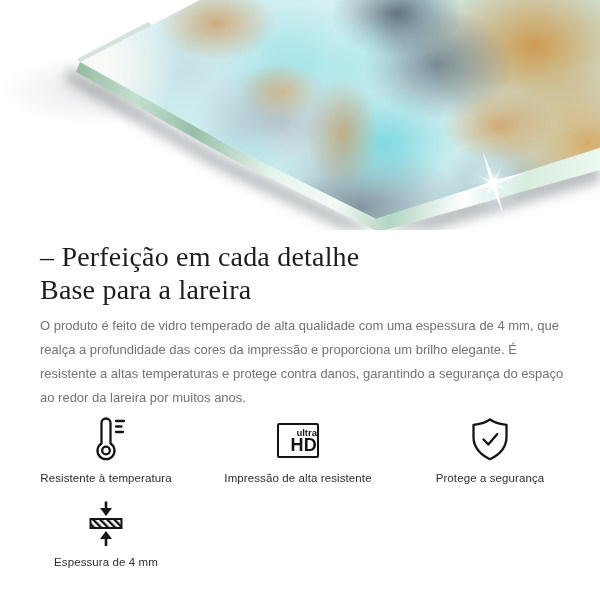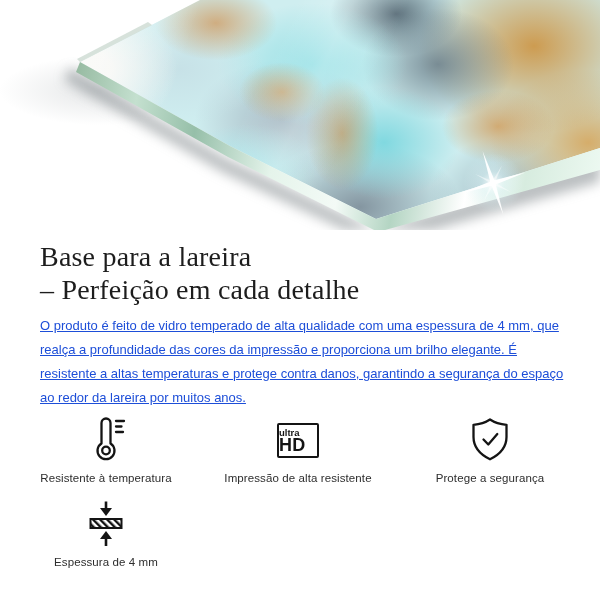--- a/index.html
+++ b/index.html
@@ -48,31 +48,31 @@
 
   .glass-edge { position:absolute; inset:0;
     clip-path:polygon(80px 62px,230px 146px,376px 219px,600px 148px,600px 170px,378px 232px,228px 157px,76px 72px);
     background:linear-gradient(100deg, #5f8a6f 0%, #8fb49a 12%, #c4e0cf 24%, #96bfa9 34%, #e5f4eb 47%, #f3faf6 58%, #b4d5c3 67%, #ffffff 78%, #d7ecdf 87%, #effaf3 100%); }
 
   .sparkle { position:absolute; left:455px; top:145px; width:76px; height:76px; }
 
   
   .heading { margin:10px 40px 0 40px; font-family:"Liberation Serif","DejaVu Serif",serif;
              font-weight:400; font-size:28px; line-height:33px; color:#1d1d1d; letter-spacing:0.2px; }
-  .desc { margin:8px 34px 0 40px; font-size:13px; line-height:24px; color:#1d4ed8;text-decoration:underline; }
+  .desc { margin:8px 34px 0 40px; font-size:13px; line-height:24px; color:#737373; }
 
   
   .features { margin:4px 14px 0 10px; display:grid; grid-template-columns:repeat(3,1fr);
               row-gap:14px; justify-items:center; }
   .feature { display:flex; flex-direction:column; align-items:center; width:100%; }
   .icon-box { height:52px; display:flex; align-items:center; justify-content:center; }
   .feature-label { margin-top:6px; font-size:11.5px; color:#2d2d2d; letter-spacing:0.1px; }
 
   .uhd-box { width:42px; height:35px; border:2.5px solid #141414; border-radius:2px;
-             display:flex; flex-direction:column; align-items:flex-start; justify-content:center; color:#141414; }
+             display:flex; flex-direction:column; align-items:flex-end; justify-content:center; color:#141414; }
   .uhd-top { font-size:9.5px; font-weight:700; line-height:10px; }
   .uhd-bottom { font-size:18px; font-weight:800; line-height:15px; letter-spacing:0.3px; }
 
   svg .st { stroke:#141414; fill:none; stroke-width:2.3; stroke-linejoin:round; }
   svg .rc { stroke-linecap:round; }
 </style>
 </head>
 <body>
 
 <div class="hero">
@@ -99,22 +99,22 @@
       <g transform="rotate(45 38 38)" opacity="0.5">
         <polygon points="38,18 39.5,38 38,58 36.5,38"></polygon>
         <polygon points="18,38 38,36.5 58,38 38,39.5"></polygon>
       </g>
       <circle cx="38" cy="38" r="3"></circle>
     </g>
   </svg>
 </div>
 
 <h1 class="heading">
+  <div>– Perfeição em cada detalhe</div>
   <div>Base para a lareira</div>
-  <div>– Perfeição em cada detalhe</div>
 </h1>
 
 <p class="desc">O produto é feito de vidro temperado de alta qualidade com uma espessura de 4 mm, que realça a profundidade das cores da impressão e proporciona um brilho elegante. É resistente a altas temperaturas e protege contra danos, garantindo a segurança do espaço ao redor da lareira por muitos anos.</p>
 
 <div class="features">
 
   <div class="feature">
     <div class="icon-box">
       <svg width="46" height="52" viewBox="0 0 46 52">
         <path class="st" d="M27.5 29.5 V9 a4.5 4.5 0 0 0 -9 0 v20.5 a8.5 8.5 0 1 0 9 0 Z"></path>

